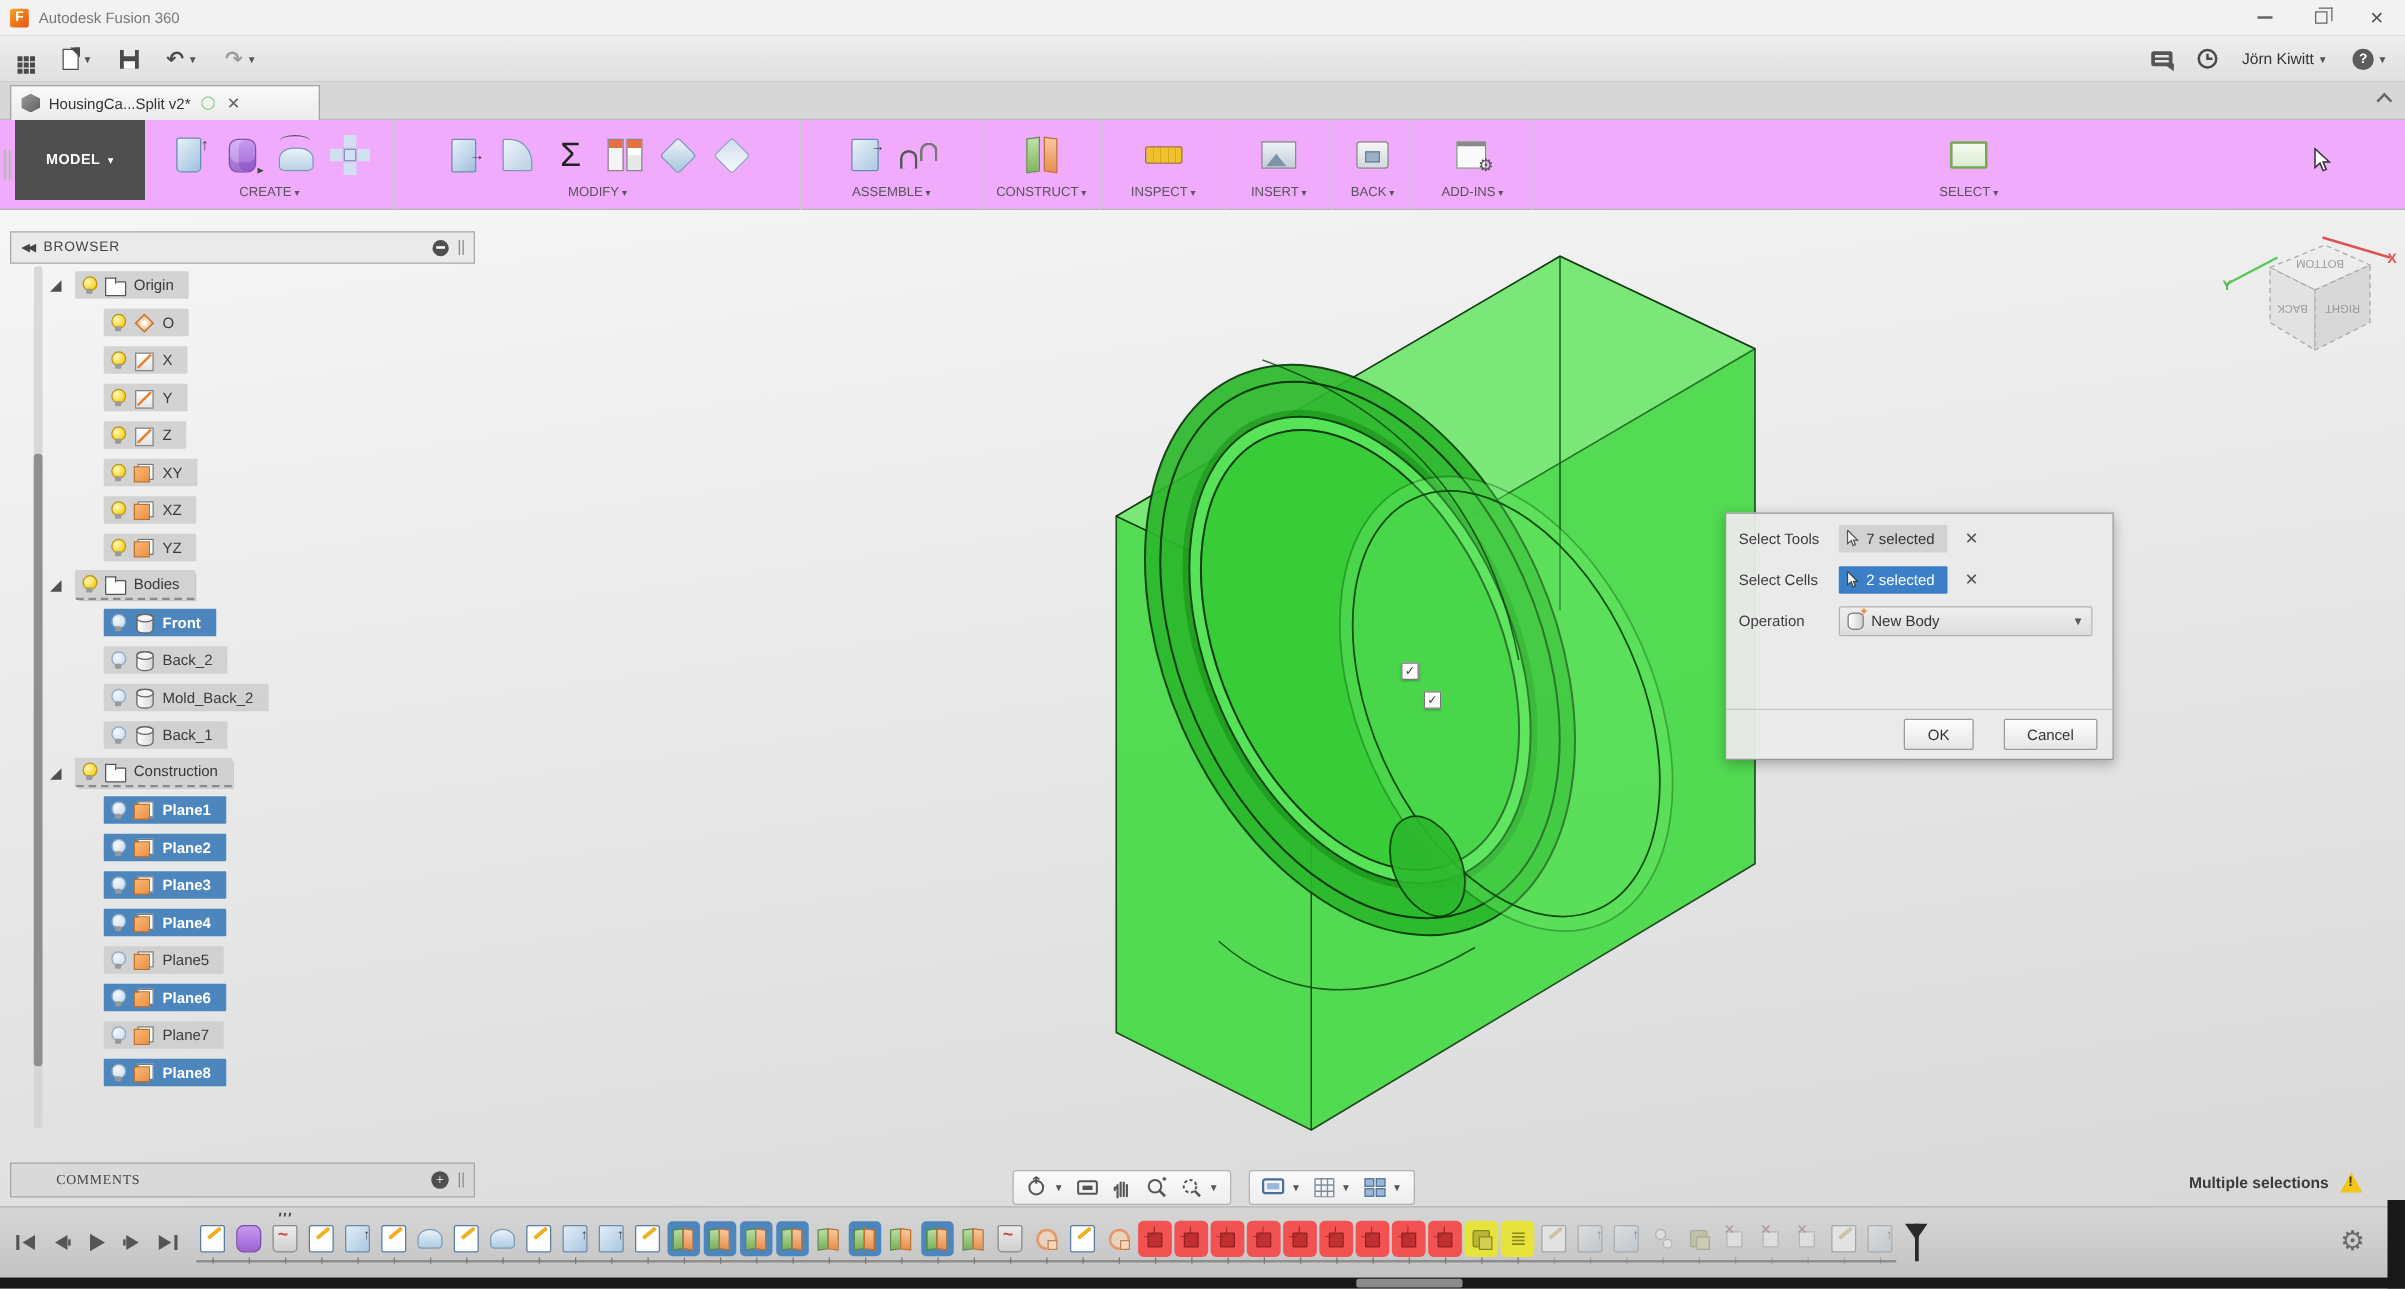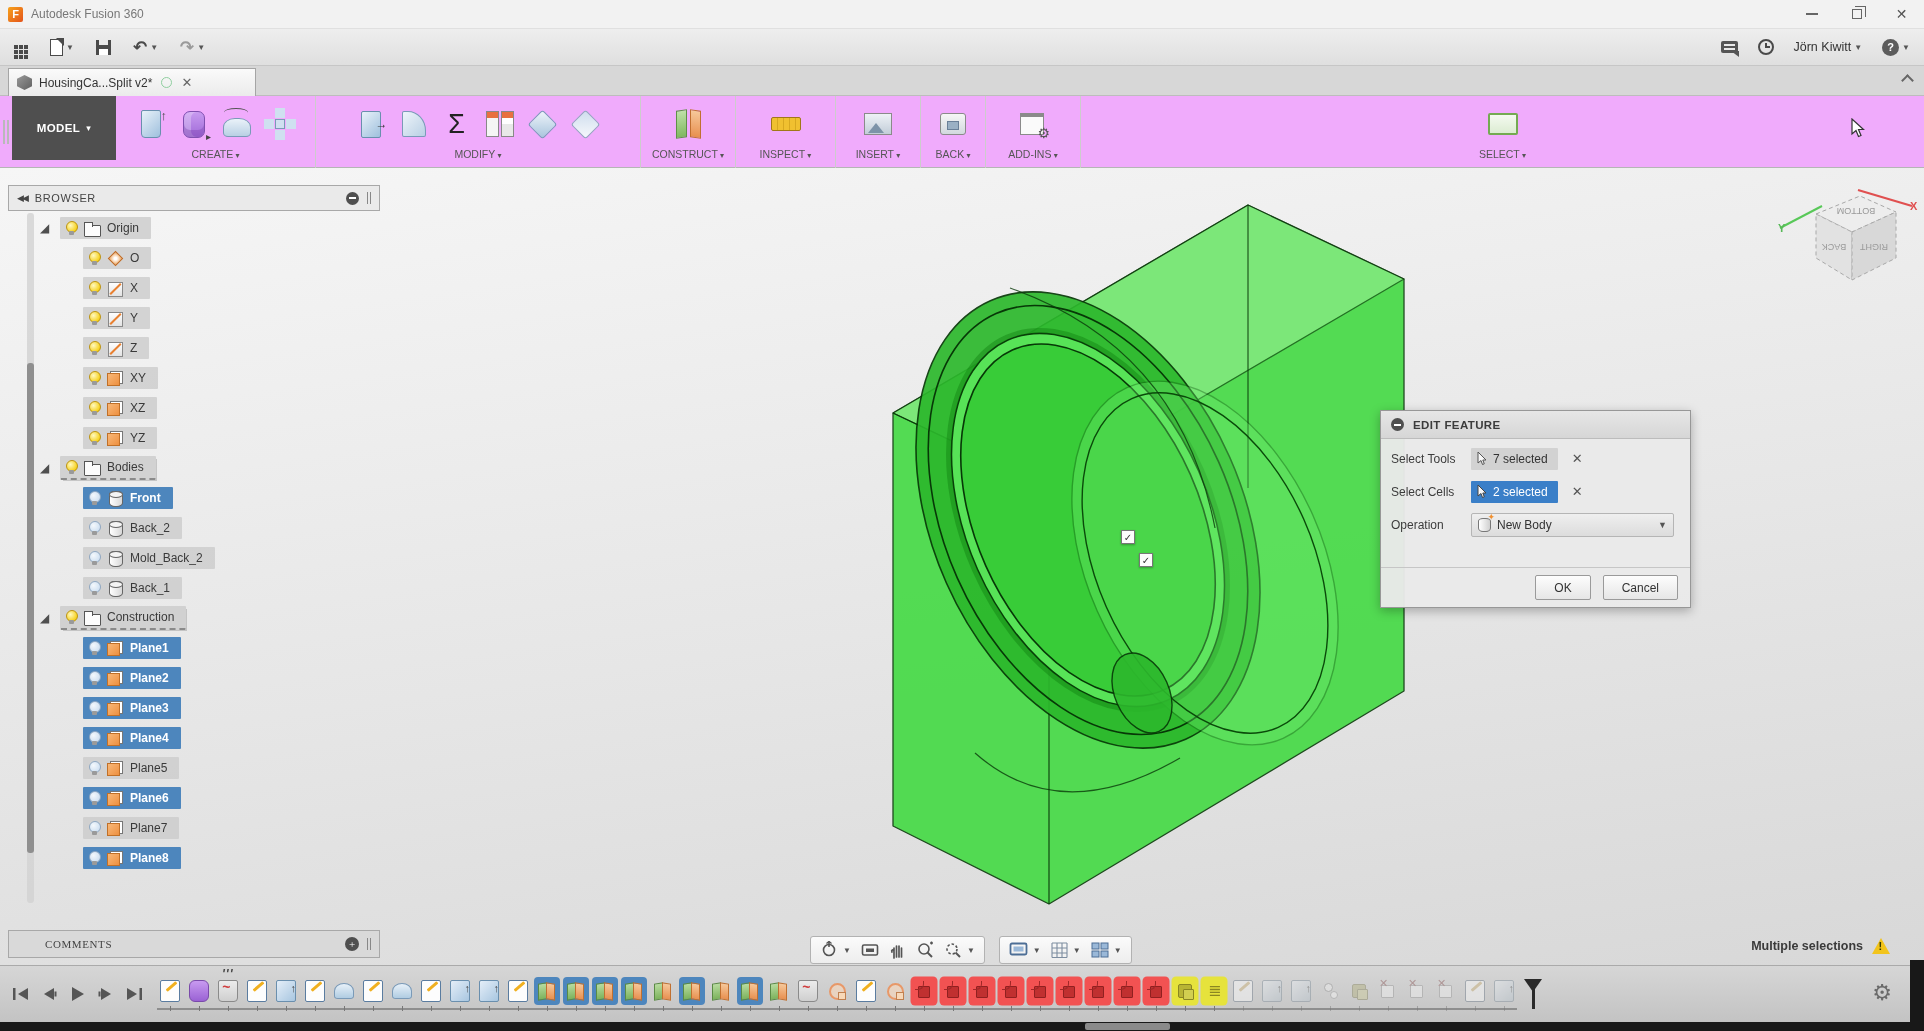--- a/index.html
+++ b/index.html
@@ -194,21 +194,21 @@
   .chipx { margin-left:14px; color:#555; font-weight:bold; font-size:13px; }
   .opselect { display:flex; align-items:center; gap:6px; width:203px; height:24px; background:linear-gradient(#efefef,#dcdcdc);
               border:1px solid #b5b5b5; border-radius:2px; padding:0 6px; font-size:12px; color:#333; }
   .opselect .caret { margin-left:auto; font-size:9px; color:#555; }
   .bodyicon { width:13px; height:14px; position:relative; }
   .bodyicon::before { content:""; position:absolute; inset:0; background:linear-gradient(90deg,#fff,#d0d0d0); border:1px solid #777; border-radius:5px 5px 5px 5px/3px 3px 4px 4px; }
   .bodyicon::after { content:"✦"; position:absolute; right:-4px; top:-6px; color:#f09030; font-size:9px; }
   .dlgfoot { position:absolute; left:0; bottom:0; width:100%; height:40px; border-top:1px solid #c6c6c6;
              display:flex; align-items:center; justify-content:flex-end; gap:12px; padding:0 12px; }
   .btn { height:25px; background:linear-gradient(#fdfdfd,#e6e6e6); border:1px solid #9a9a9a; border-radius:2px;
-         font-size:12px; color:#333; padding:0 18px; display:flex; align-items:center; }
+         font-size:12px; color:#333; padding:0 18px; display:flex; align-items:center;margin-left:12px; }
   .cursor-mini { width:11px; height:14px; }
 
   
   .navbar { position:absolute; left:810px; top:768px; display:flex; gap:14px; }
   .pill { display:flex; align-items:center; gap:10px; background:linear-gradient(#fbfbfb,#ededed);
           border:1px solid #b2b2b2; border-radius:3px; padding:3px 9px; height:28px; }
   .nitem { display:flex; align-items:center; gap:2px; color:#555; }
   .statusmsg { position:absolute; right:34px; top:770px; display:flex; align-items:center; gap:9px;
                font-size:12.5px; font-weight:bold; color:#3a3a3a; }
   .warntri { width:0; height:0; border-left:9px solid transparent; border-right:9px solid transparent;
@@ -342,20 +342,27 @@
       <div class="ricons" style="justify-content:center">
         <span class="ric i-press-pull"></span>
         <span class="ric i-fillet"></span>
         <span class="ric i-parameters"></span>
         <span class="ric i-change-parameters"></span>
         <span class="ric i-chamfer"></span>
         <span class="ric i-shell"></span>
       </div>
       <div class="rlabel">MODIFY</div>
     </div>
+    <div class="rgroup" style="width:145px">
+      <div class="ricons" style="justify-content:center">
+        <span class="ric i-new-component"></span>
+        <span class="ric i-joint"></span>
+      </div>
+      <div class="rlabel">ASSEMBLE</div>
+    </div>
     <div class="rgroup" style="width:95px">
       <div class="ricons" style="justify-content:center">
           <span class="ric i-construction-plane"></span>
         </div>
       <div class="rlabel">CONSTRUCT</div>
     </div>
     <div class="rgroup" style="width:100px">
       <div class="ricons" style="justify-content:center">
           <span class="ric i-measure"></span>
         </div>
@@ -631,24 +638,20 @@
         </div>
       </div>
 
     <div class="comments">
       <span class="paneltitle">COMMENTS</span>
       <span class="pluscircle">+</span>
       <span class="panelgrip"></span>
     </div>
 
     <div class="dialog">
-      <div class="dlghead">
-        <span class="minusdot" style="margin-left:0"></span>
-        <span class="dlgtitle">EDIT FEATURE</span>
-      </div>
       <div class="dlgrow">
         <span class="dlglabel">Select Tools</span>
         <span class="selchip">
           <svg class="cursor-mini" viewBox="0 0 11 14">
               <path d="M1,0 L1,11 L4,8.5 L5.5,12.5 L7.3,11.8 L5.8,8 L9,8 Z" fill="#f8f8f8" stroke="#555" stroke-width="1"></path>
             </svg>
           <span>7 selected</span>
         </span>
         <span class="chipx">✕</span>
       </div>

